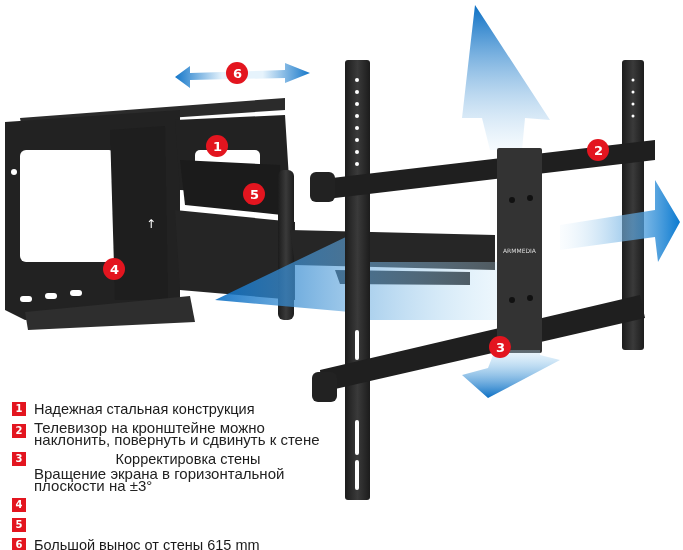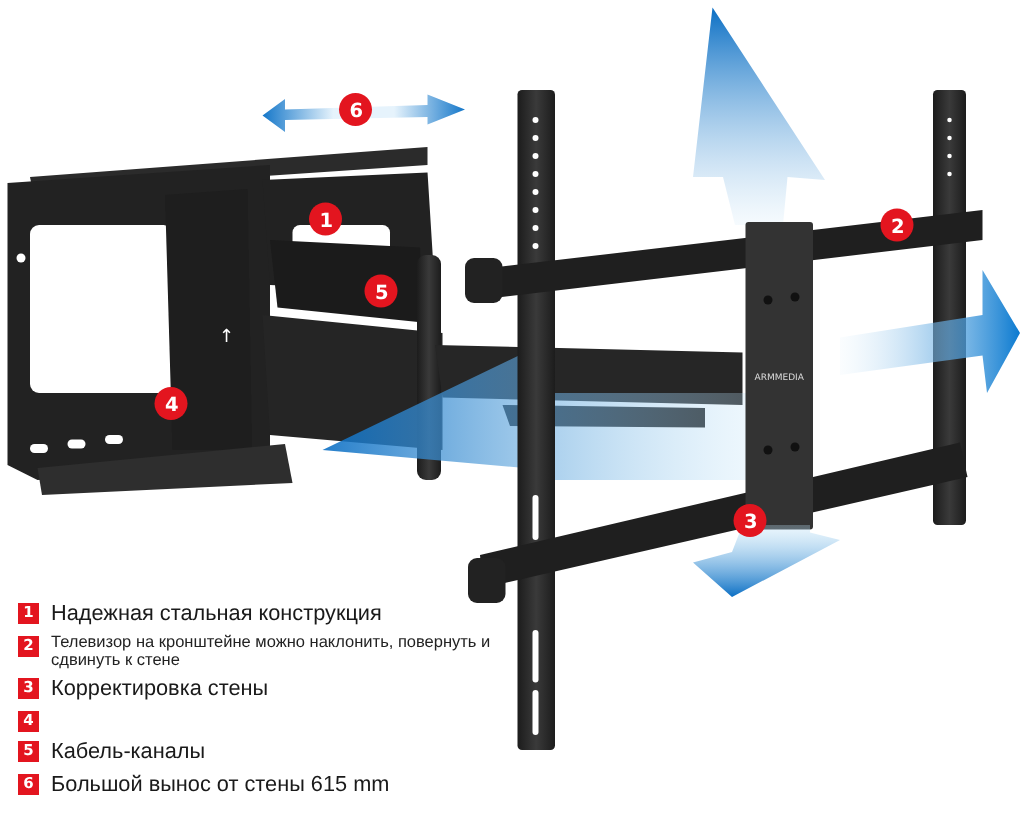--- a/index.html
+++ b/index.html
@@ -5,21 +5,21 @@
   html,body{margin:0;padding:0;background:#fff;}
   body{width:683px;height:550px;position:relative;overflow:hidden;font-family:"Liberation Sans",sans-serif;}
   #illustration{position:absolute;left:0;top:0;width:683px;height:550px;}
   .badge-circle{fill:#e3151f;}
   .badge-num{fill:#fff;font-family:"DejaVu Sans",sans-serif;font-weight:bold;font-size:13px;}
   #legend{position:absolute;left:12px;top:400px;width:330px;}
   .legend-item{display:flex;align-items:flex-start;margin-bottom:4px;}
   .legend-badge{width:14px;height:14px;background:#e3151f;color:#fff;font-family:"DejaVu Sans",sans-serif;font-weight:bold;font-size:10px;line-height:14px;text-align:center;margin-right:8px;margin-top:2px;flex:0 0 14px;}
   .legend-text{display:flex;flex-direction:column;align-items:center;}
   .legend-title{font-size:14.5px;color:#1a1a1a;line-height:18px;}
-  .legend-desc{font-size:11px;color:#222;line-height:12px;}
+  .legend-desc{font-size:15px;color:#222;line-height:12px;}
 </style>
 </head>
 <body>
 
 <svg id="illustration" viewBox="0 0 683 550" xmlns="http://www.w3.org/2000/svg">
   <defs>
     <linearGradient id="gUp" x1="0" y1="1" x2="0" y2="0">
       <stop offset="0" stop-color="#e8f4fc" stop-opacity="0.4"></stop>
       <stop offset="1" stop-color="#0b6fc4"></stop>
     </linearGradient>
@@ -159,30 +159,28 @@
   <div class="legend-item">
     <span class="legend-badge">2</span>
     <div class="legend-text">
       <span class="legend-desc">Телевизор на кронштейне можно наклонить, повернуть и сдвинуть к стене</span>
     </div>
   </div>
   <div class="legend-item">
     <span class="legend-badge">3</span>
     <div class="legend-text">
       <span class="legend-title">Корректировка стены</span>
+      <span class="legend-desc">Вращение экрана в горизонтальной плоскости на ±3°</span>
     </div>
   </div>
   <div class="legend-item">
     <span class="legend-badge">4</span>
   </div>
   <div class="legend-item">
     <span class="legend-badge">5</span>
-    <div class="legend-text">
-      <span class="legend-title">Кабель-каналы</span>
-    </div>
   </div>
   <div class="legend-item">
     <span class="legend-badge">6</span>
     <div class="legend-text">
       <span class="legend-title">Большой вынос от стены 615 mm</span>
     </div>
   </div>
 </div>
 
 </body></html>

